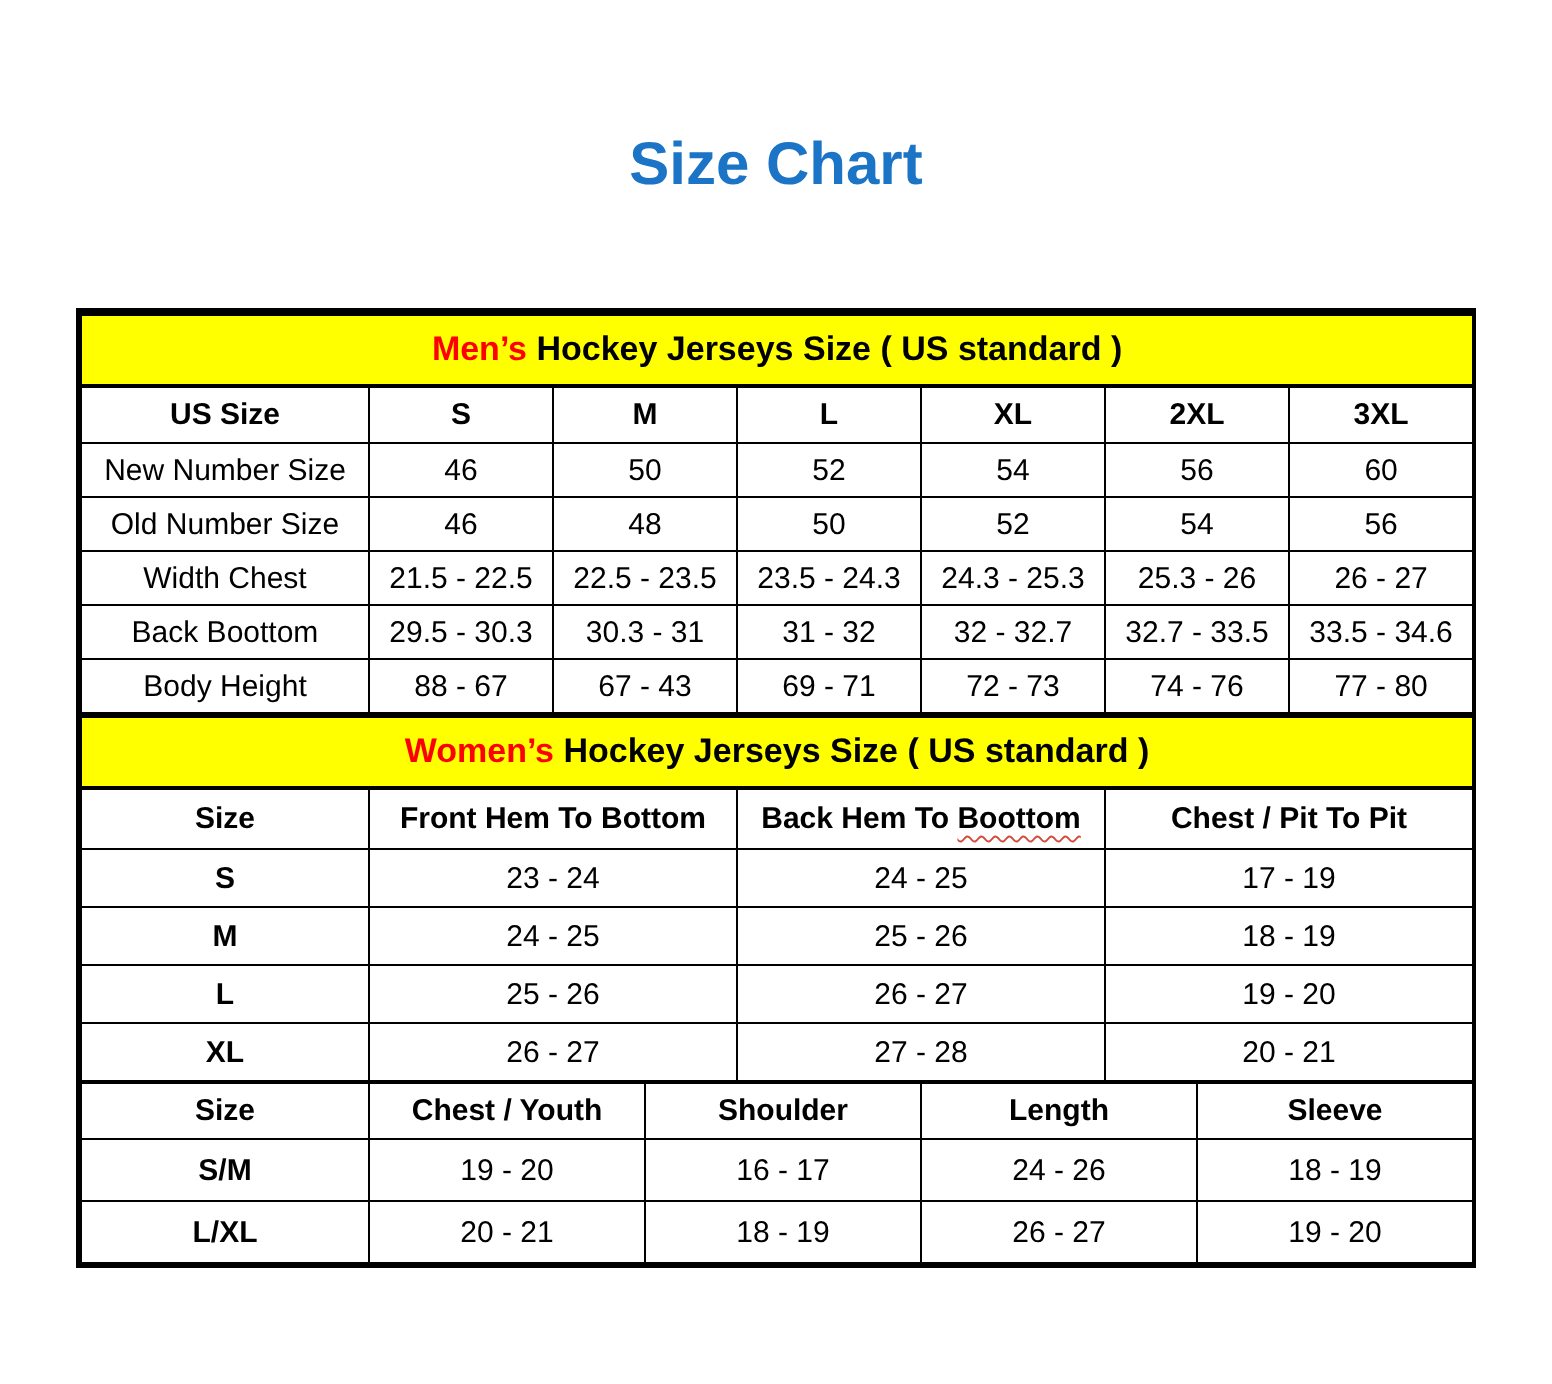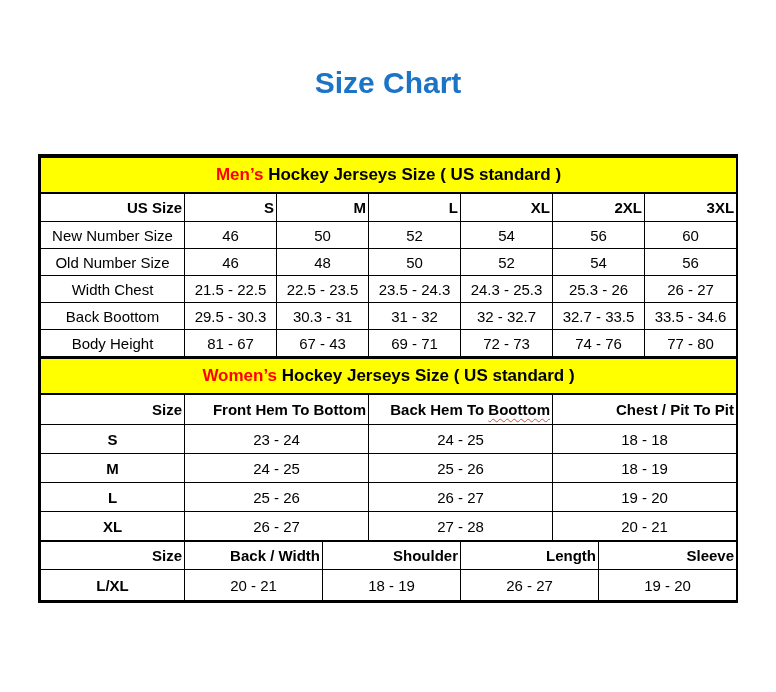--- a/index.html
+++ b/index.html
@@ -13,21 +13,21 @@
   .tables-wrap { position:absolute; left:38px; top:122px; width:696px; border:2px solid #000;margin-top:32px; }
   table { border-collapse:collapse; width:100%; table-layout:fixed; }
   td {
     border:1px solid #000; text-align:center; vertical-align:middle;
     font-size:15px; color:#000; padding:0 2px; overflow:hidden; white-space:nowrap;
   }
   tr.band td {
     background:#FFFF00; font-weight:bold; font-size:17px; height:34px;
     border-top:2px solid #000; border-bottom:2px solid #000;
   }
-  tr.head td { font-weight:bold; height:27px;text-align:right; }
+  tr.head td { font-weight:bold; height:27px; }
   tr.datarow td { height:26px; font-weight:normal; }
   tr.datarow td.rowlabel-bold { font-weight:bold; }
   .red { color:#FF0000; }
   .squiggle {
     text-decoration-line:underline; text-decoration-style:wavy;
     text-decoration-color:#D44A3A; text-decoration-thickness:1px;
     text-underline-offset:3px;
   }
   table.womens tr.head td { height:29px; }
   table.womens tr.datarow td { height:28px; }
@@ -97,21 +97,21 @@
         <td>Back Boottom</td>
         <td>29.5 - 30.3</td>
         <td>30.3 - 31</td>
         <td>31 - 32</td>
         <td>32 - 32.7</td>
         <td>32.7 - 33.5</td>
         <td>33.5 - 34.6</td>
       </tr>
       <tr class="datarow">
         <td>Body Height</td>
-        <td>81 - 67</td>
+        <td>88 - 67</td>
         <td>67 - 43</td>
         <td>69 - 71</td>
         <td>72 - 73</td>
         <td>74 - 76</td>
         <td>77 - 80</td>
       </tr>
     </tbody>
       </table>
 
     <table class="womens">
@@ -128,21 +128,21 @@
       <tr class="head">
         <td>Size</td>
         <td>Front Hem To Bottom</td>
         <td><span>Back Hem To </span><span class="squiggle">Boottom</span></td>
         <td>Chest / Pit To Pit</td>
       </tr>
       <tr class="datarow">
         <td class="rowlabel-bold">S</td>
         <td>23 - 24</td>
         <td>24 - 25</td>
-        <td>18 - 18</td>
+        <td>17 - 19</td>
       </tr>
       <tr class="datarow">
         <td class="rowlabel-bold">M</td>
         <td>24 - 25</td>
         <td>25 - 26</td>
         <td>18 - 19</td>
       </tr>
       <tr class="datarow">
         <td class="rowlabel-bold">L</td>
         <td>25 - 26</td>
@@ -162,24 +162,31 @@
       <colgroup>
         <col style="width:144px">
           <col style="width:138px">
           <col style="width:138px">
           <col style="width:138px">
           <col style="width:138px">
       </colgroup>
       <tbody>
       <tr class="head">
         <td>Size</td>
-        <td>Back / Width</td>
+        <td>Chest / Youth</td>
         <td>Shoulder</td>
         <td>Length</td>
         <td>Sleeve</td>
+      </tr>
+      <tr class="datarow">
+        <td class="rowlabel-bold">S/M</td>
+        <td>19 - 20</td>
+        <td>16 - 17</td>
+        <td>24 - 26</td>
+        <td>18 - 19</td>
       </tr>
       <tr class="datarow">
         <td class="rowlabel-bold">L/XL</td>
         <td>20 - 21</td>
         <td>18 - 19</td>
         <td>26 - 27</td>
         <td>19 - 20</td>
       </tr>
     </tbody>
       </table>

